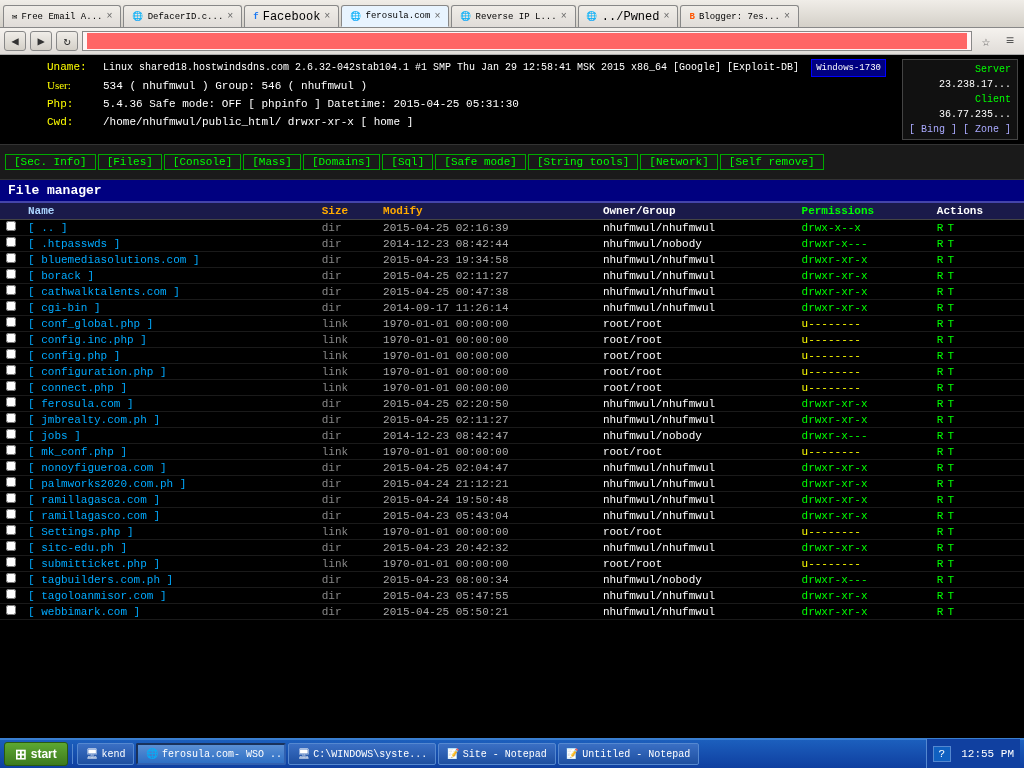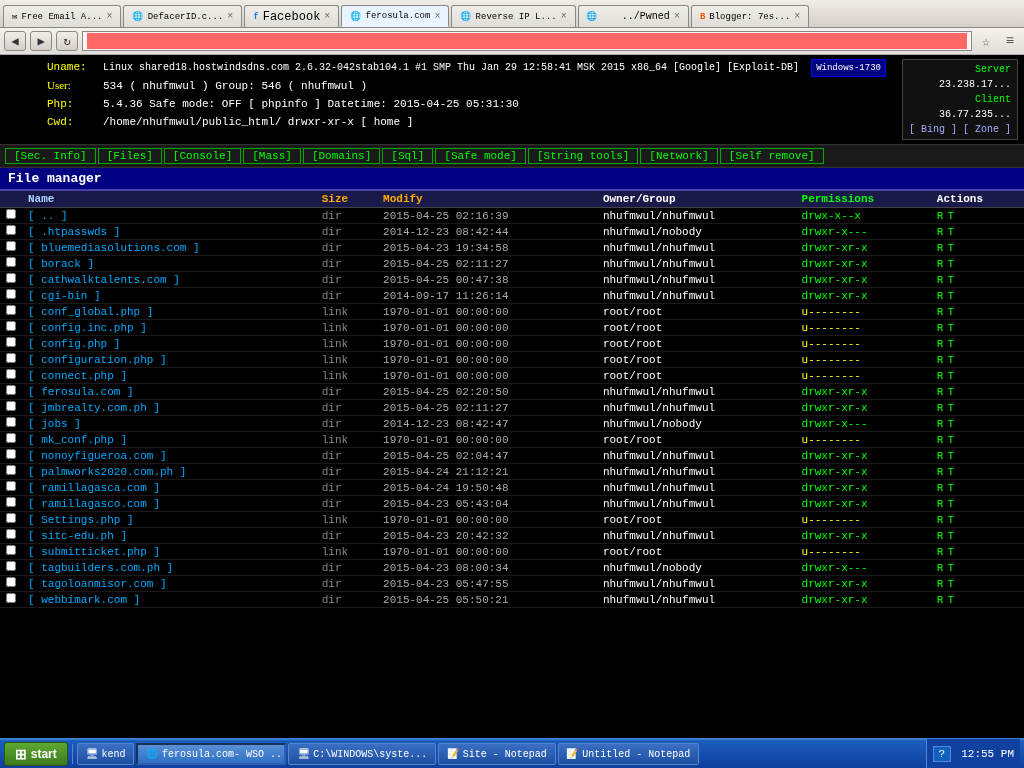--- a/index.html
+++ b/index.html
@@ -20,21 +20,21 @@
 
     
     .content { background: #000; flex: 1; overflow: hidden; display: flex; flex-direction: column; }
     .info-section { background: #000; color: #fff; padding: 4px 6px; font-size: 11px; line-height: 1.6; border-bottom: 1px solid #333; }
     .info-section span.label { color: #ff0; margin-left: 41px; }
     .info-section span.value { color: #fff; }
 
     .info-row { display: flex; gap: 8px; align-items: baseline; flex-wrap: wrap; }
 
     
-    .menu-bar { background: #1a1a1a; display: flex; gap: 0; border-bottom: 1px solid #333; padding: 2px 4px; flex-wrap: wrap; }
+    .menu-bar { background: #1a1a1a; display: flex; gap: 0; border-bottom: 1px solid #333; padding: 8px 4px; flex-wrap: wrap; }
     .menu-item { color: #0f0; border: 1px solid #0a0; padding: 1px 8px; cursor: pointer; font-size: 11px; margin: 1px; }
 
     
     .fm-header { background: #000080; color: #fff; padding: 3px 8px; font-size: 13px; font-weight: bold; border-bottom: 2px solid #4444aa; }
     .fm-table { flex: 1; overflow-y: auto; background: #000; }
     .fm-table table { width: 100%; border-collapse: collapse; font-size: 11px; }
     .fm-table th { background: #1a1a4a; color: #fff; padding: 2px 6px; text-align: left; border-bottom: 1px solid #444; position: sticky; top: 0; }
     .fm-table th.name { color: #aad4ff; }
     .fm-table th.size { color: #ffaa00; }
     .fm-table th.modify { color: #ffaa00; }
@@ -93,21 +93,21 @@
       <span style="font-size:9px;text-align:center;">ferosula.com</span>
       <span class="tab-close">×</span>
     </div>
     <div class="tab">
       <span style="font-size:9px;">🌐</span>
       <span style="font-size:9px;">Reverse IP L...</span>
       <span class="tab-close">×</span>
     </div>
     <div class="tab">
       <span style="font-size:9px;">🌐</span>
-      <span style="font-size:10px;margin-left:20px;">../Pwned</span>
+      <span style="font-size:12px;">../Pwned</span>
       <span class="tab-close">×</span>
     </div>
     <div class="tab">
       <span style="font-size:9px; color:#f50; font-weight:bold;">B</span>
       <span style="font-size:9px;">Blogger: 7es...</span>
       <span class="tab-close">×</span>
     </div>
   </div>
 
   <div class="nav-bar">

